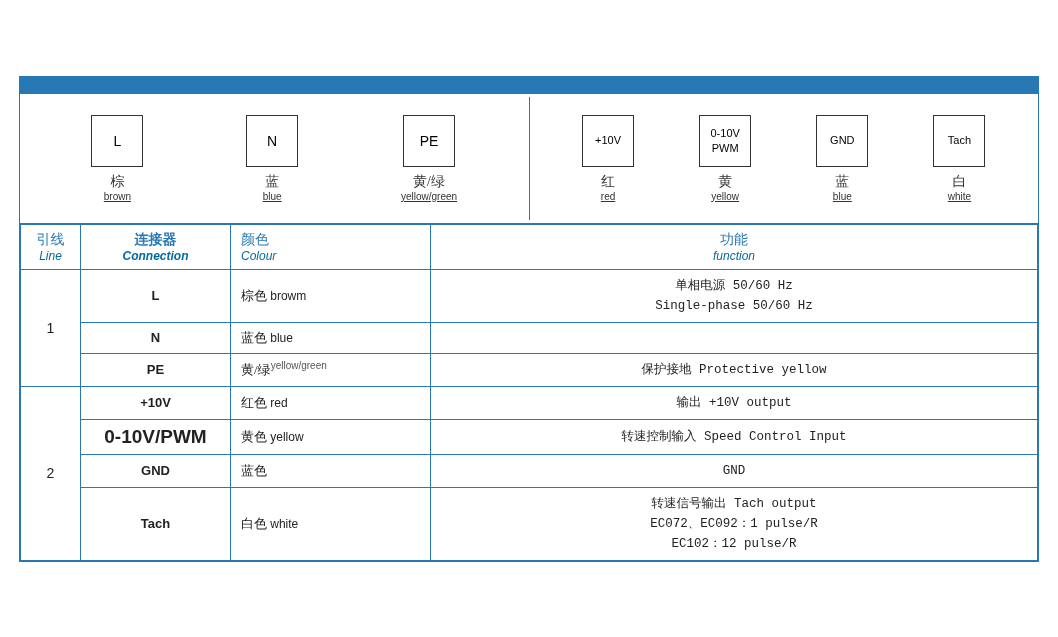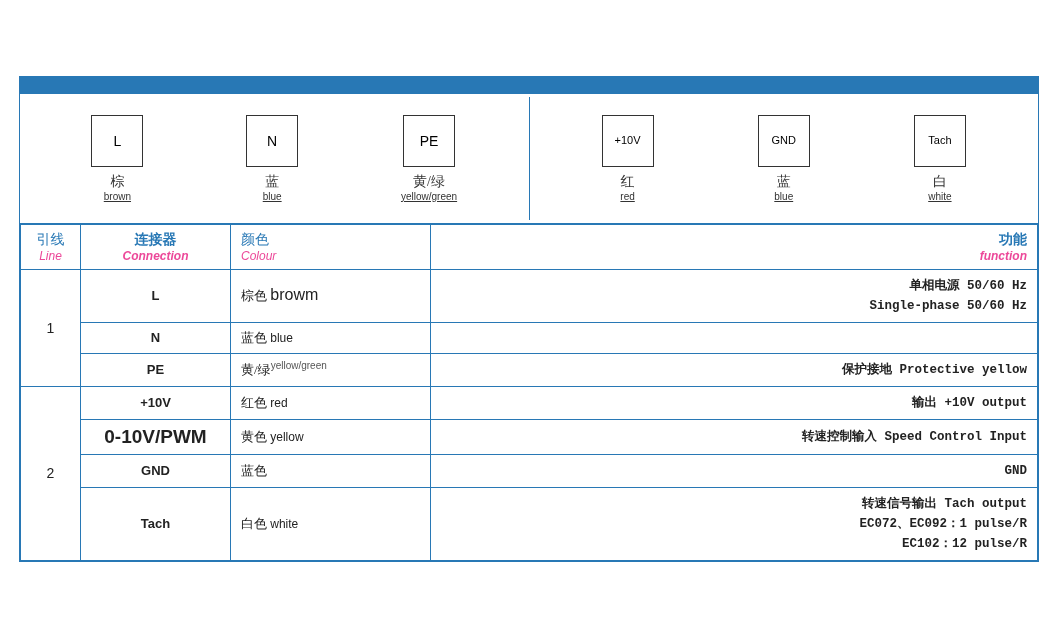--- a/index.html
+++ b/index.html
@@ -117,30 +117,29 @@
     .data-table .col-conn {
       width: 150px;
       text-align: center;
       font-weight: bold;
     }
     .data-table .col-colour {
       width: 200px;
       text-align: left;
     }
     .data-table .col-func {
-      text-align: right;
-      font-weight: bold;
+      text-align: center;
     }
     .header-cell-zh {
       color: #2878b5;
       font-size: 14px;
       display: block;
     }
     .header-cell-en {
-      color: #ec4899;
+      color: #0369a1;
       font-size: 12px;
       font-family: Arial, sans-serif;
       font-style: italic;
       display: block;
     }
     .data-table td {
       font-size: 13px;
       color: #222;
     }
     .cell-zh {
@@ -201,20 +200,27 @@
       <span class="en">yellow/green</span>
     </div>
         </div>
       </div>
     <div class="diagram-line2" id="line2-connectors">
         <div class="connector-item">
     <div class="connector-box small-text">+10V</div>
     <div class="connector-label">
       <span class="zh">红</span>
       <span class="en">red</span>
+    </div>
+        </div>
+        <div class="connector-item">
+    <div class="connector-box small-text">0-10V<br>PWM</div>
+    <div class="connector-label">
+      <span class="zh">黄</span>
+      <span class="en">yellow</span>
     </div>
         </div>
         <div class="connector-item">
     <div class="connector-box small-text">GND</div>
     <div class="connector-label">
       <span class="zh">蓝</span>
       <span class="en">blue</span>
     </div>
         </div>
         <div class="connector-item">
@@ -246,21 +252,21 @@
           <td class="col-func">
             <span class="header-cell-zh" id="th-func-zh">功能</span>
             <span class="header-cell-en" id="th-func-en">function</span>
           </td>
         </tr>
       </thead>
       <tbody id="table-body">
           <tr>
             <td class="col-line" rowspan="3" style="font-family: Arial, sans-serif; font-size: 14px;">1</td>
             <td class="col-conn" style="font-family: Arial, sans-serif; font-size: 13px;">L</td>
-            <td class="col-colour"><span class="cell-zh">棕色</span> <span style="font-family:Arial,sans-serif;font-size:16px;">browm</span></td>
+            <td class="col-colour"><span class="cell-zh">棕色</span> <span style="font-family:Arial,sans-serif;font-size:12px;">browm</span></td>
             <td class="col-func">
               <div class="func-text">单相电源 50/60 Hz</div>
               <div class="func-text">Single-phase 50/60 Hz</div>
             </td>
           </tr>
           <tr>
             <td class="col-conn" style="font-family: Arial, sans-serif; font-size: 13px;">N</td>
             <td class="col-colour"><span class="cell-zh">蓝色</span> <span style="font-family:Arial,sans-serif;font-size:12px;">blue</span></td>
             <td class="col-func"></td>
           </tr>

